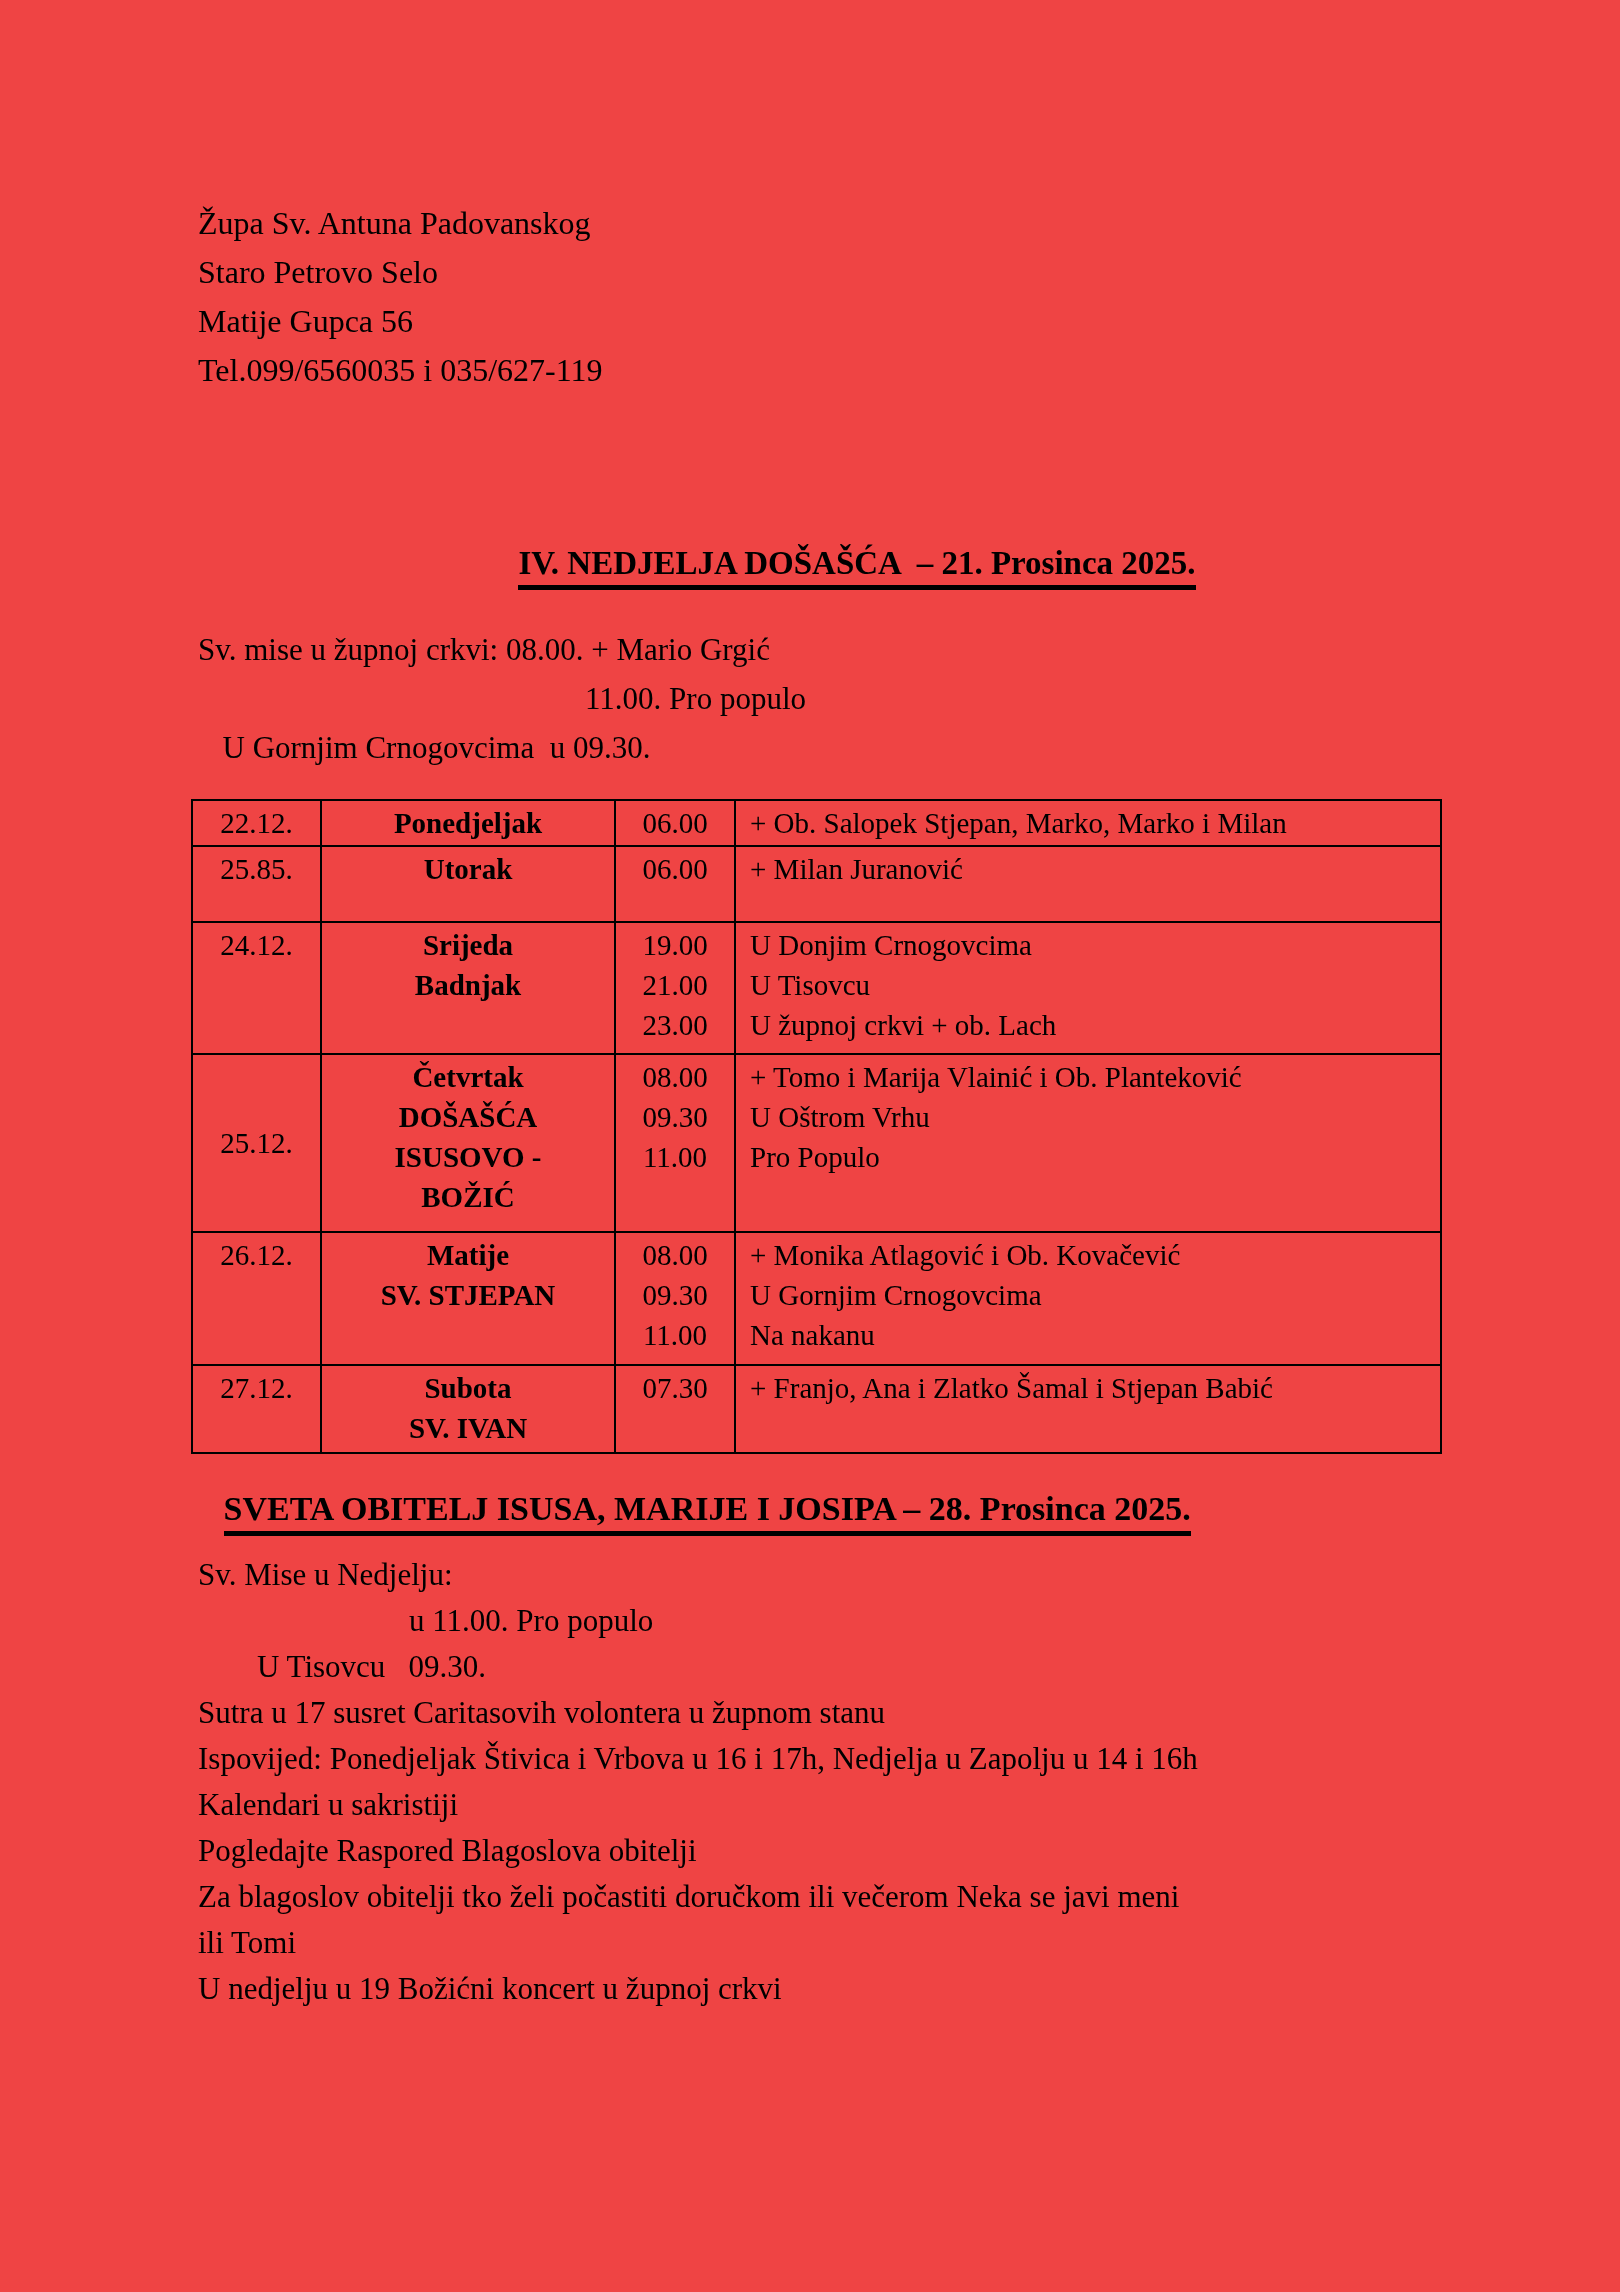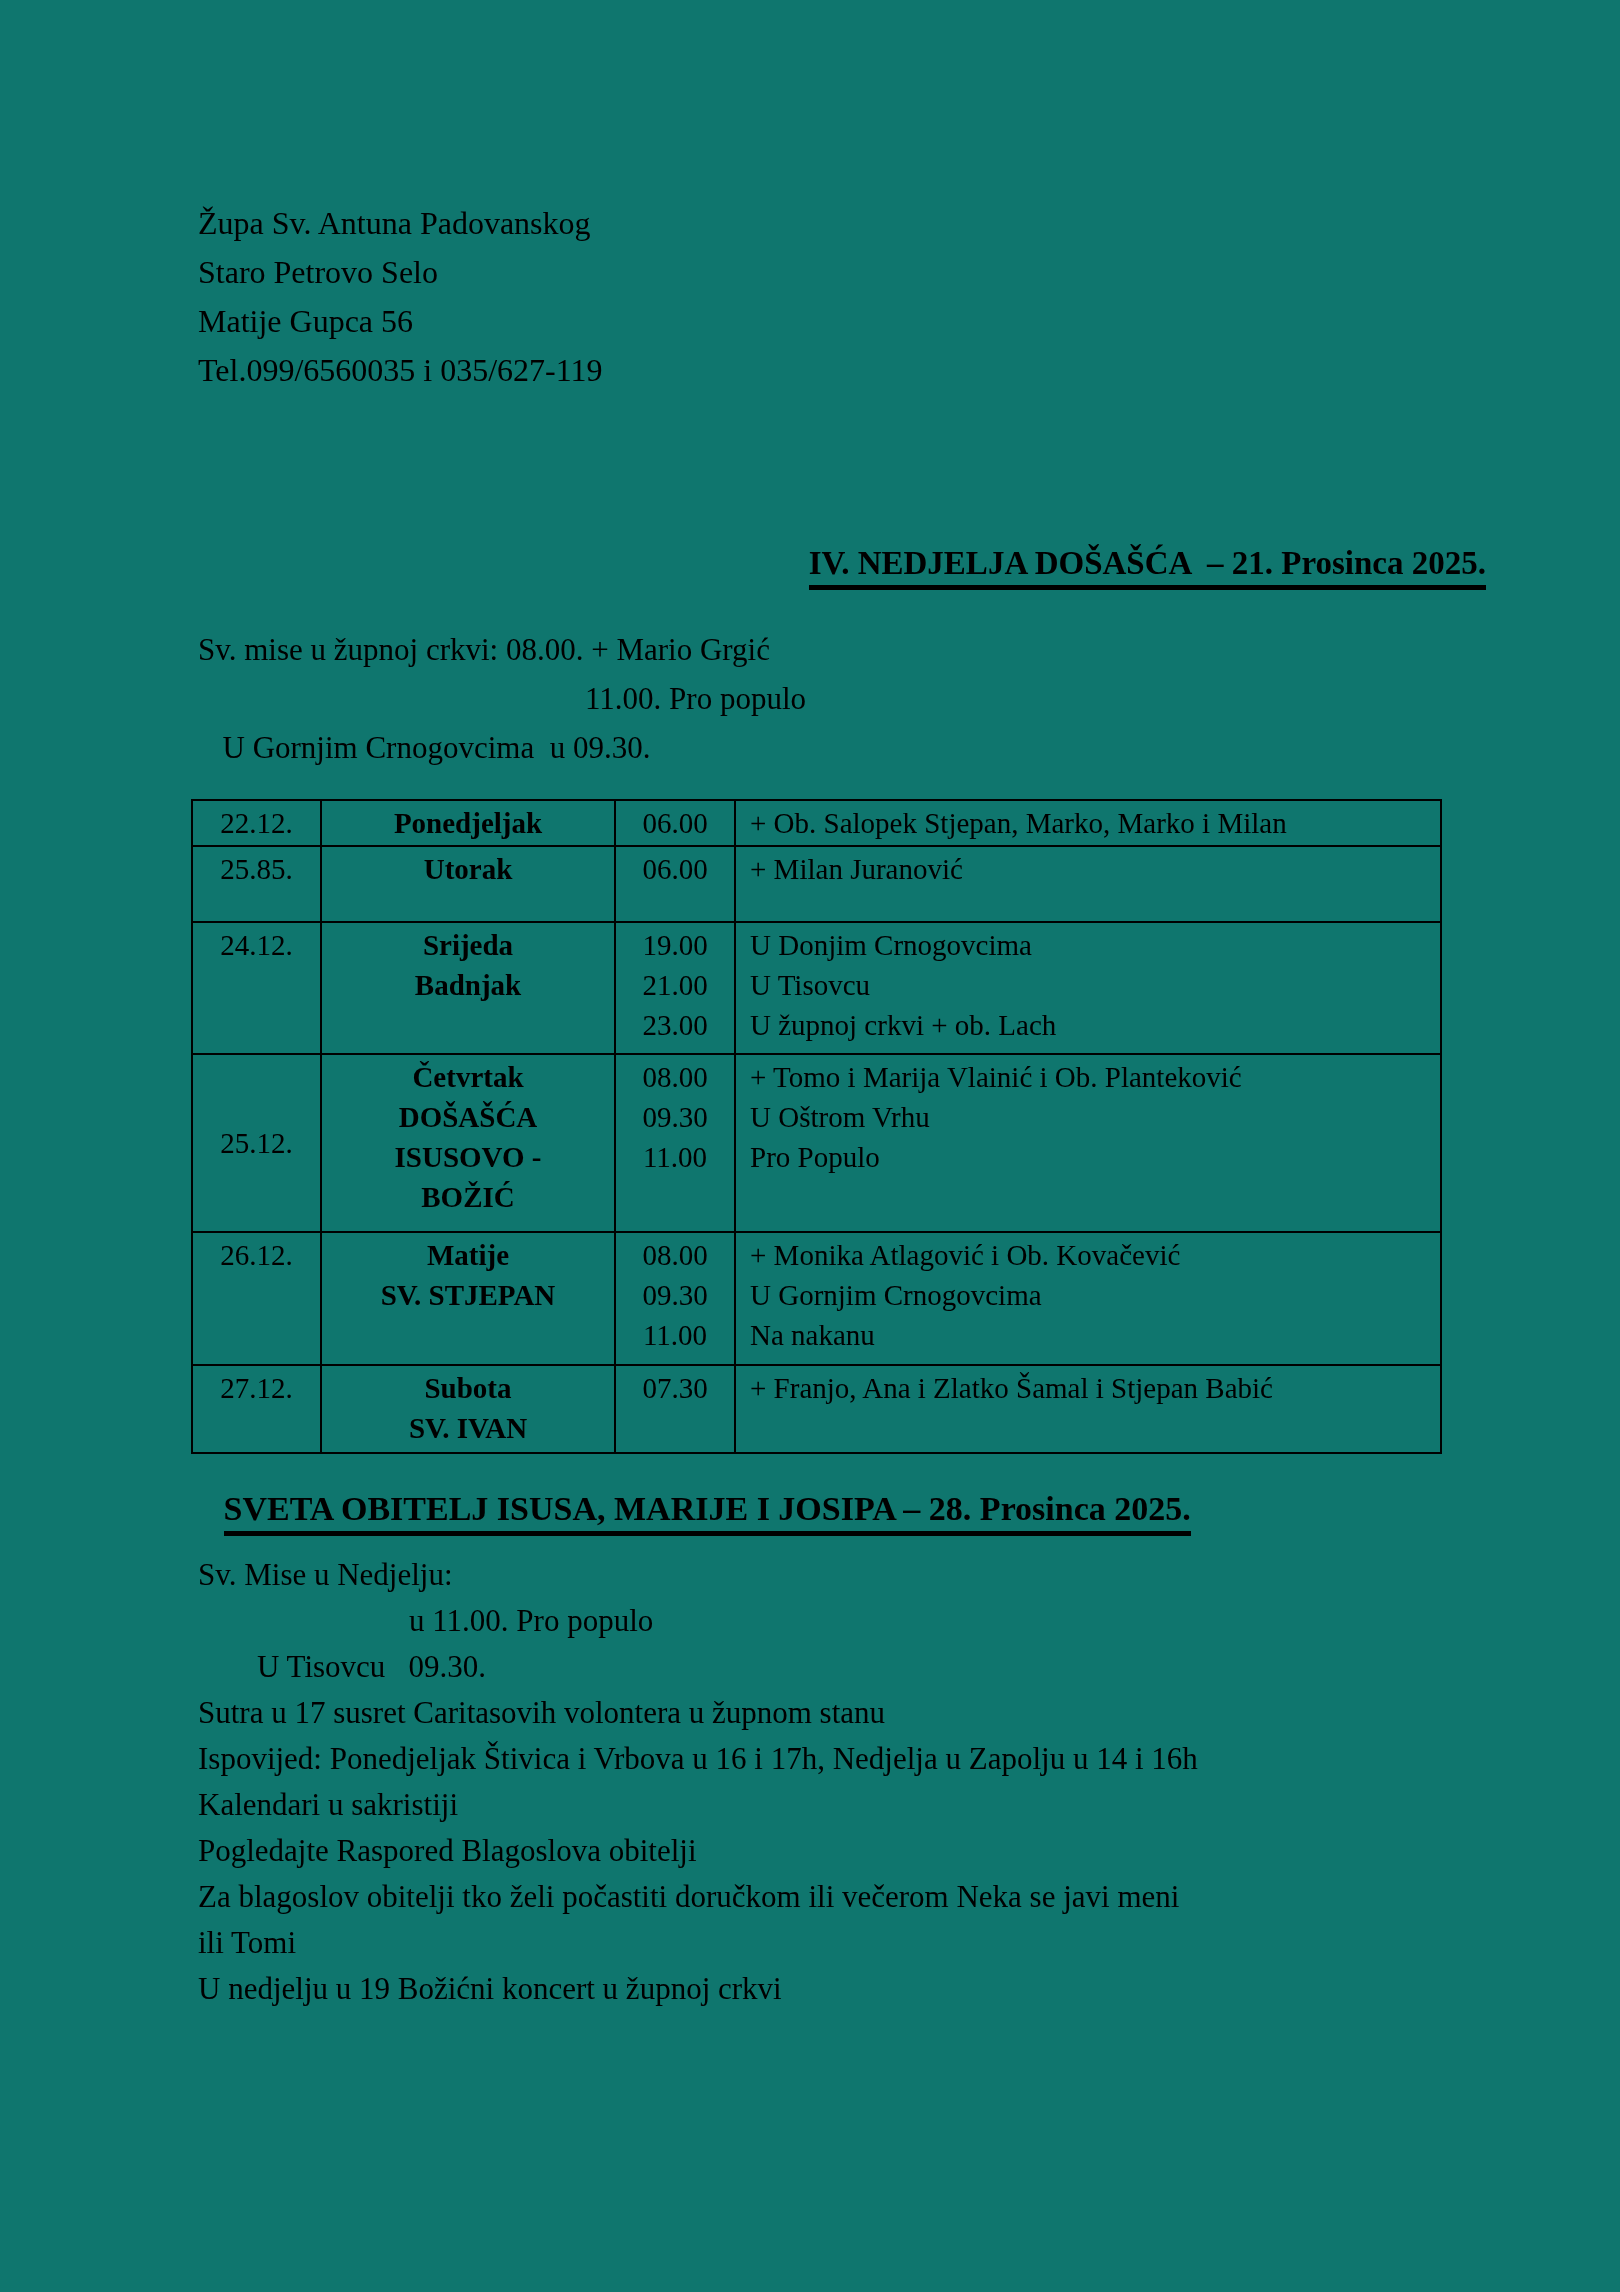--- a/index.html
+++ b/index.html
@@ -1,43 +1,43 @@
 <!DOCTYPE html>
 <html><head>
 <meta charset="utf-8">
 <style>
   html, body { margin: 0; padding: 0; background: #e8e8e8; }
   .page {
     position: relative;
     width: 1620px;
     height: 2293px;
-    background: #0f766e;
+    background: #ef4444;
     font-family: "Liberation Serif", serif;
     color: #000000;
     margin: 0 auto;
     overflow: hidden;
   }
   .hl, .pl, .cl { white-space: pre-wrap; }
 
   
   .header {
     position: absolute;
     left: 198px;
     top: 199px;
     font-size: 32px;
     line-height: 49px;
   }
 
   
   .title1-wrap {
     position: absolute;
-    left: 188px;
+    left: 208px;
     top: 545px;
     width: 1298px;
-    text-align: right;
+    text-align: center;
   }
   .utitle {
     font-weight: bold;
     border-bottom: 5.9px solid #000;
     padding-bottom: 3.9px;
     white-space: pre-wrap;
   }
   .t1 { font-size: 33px; }
 
   

